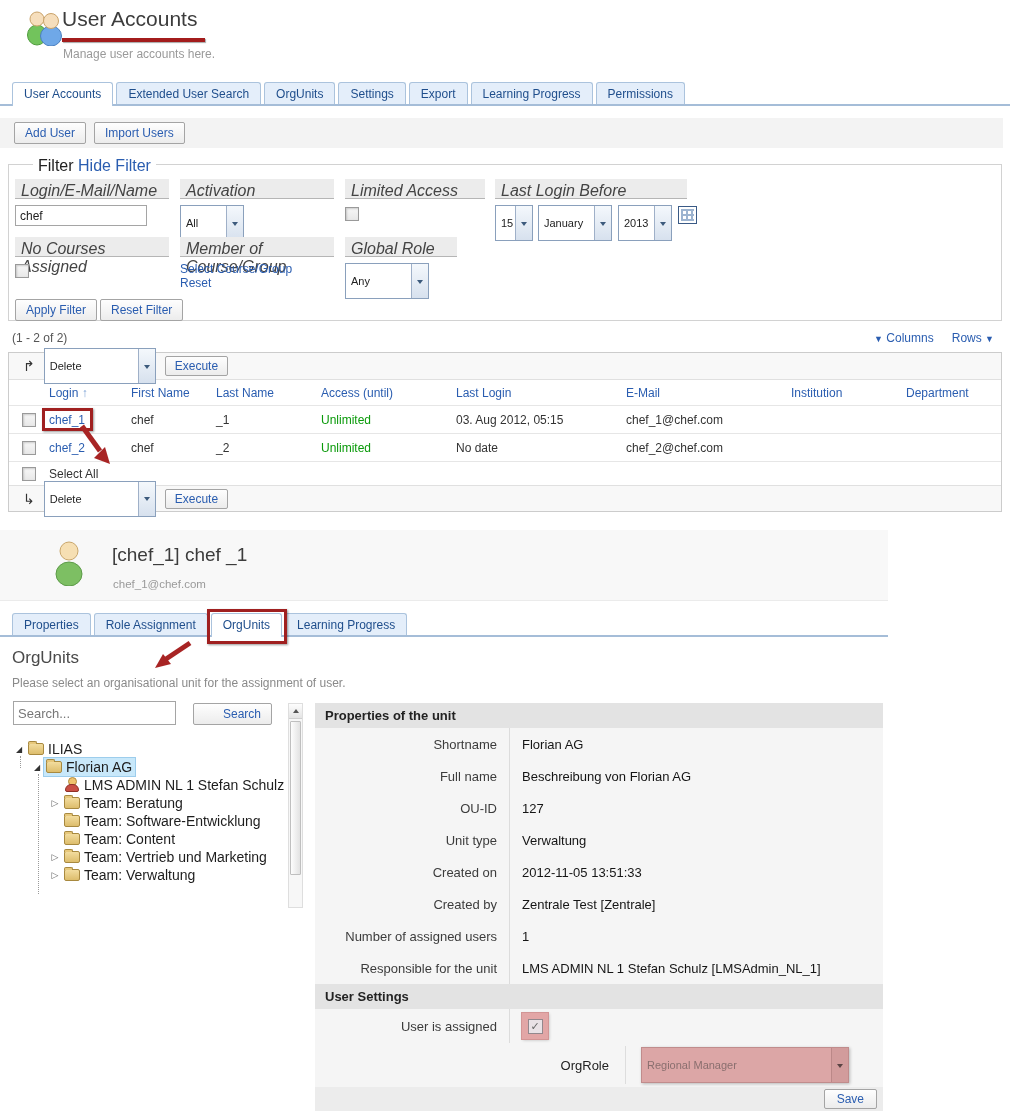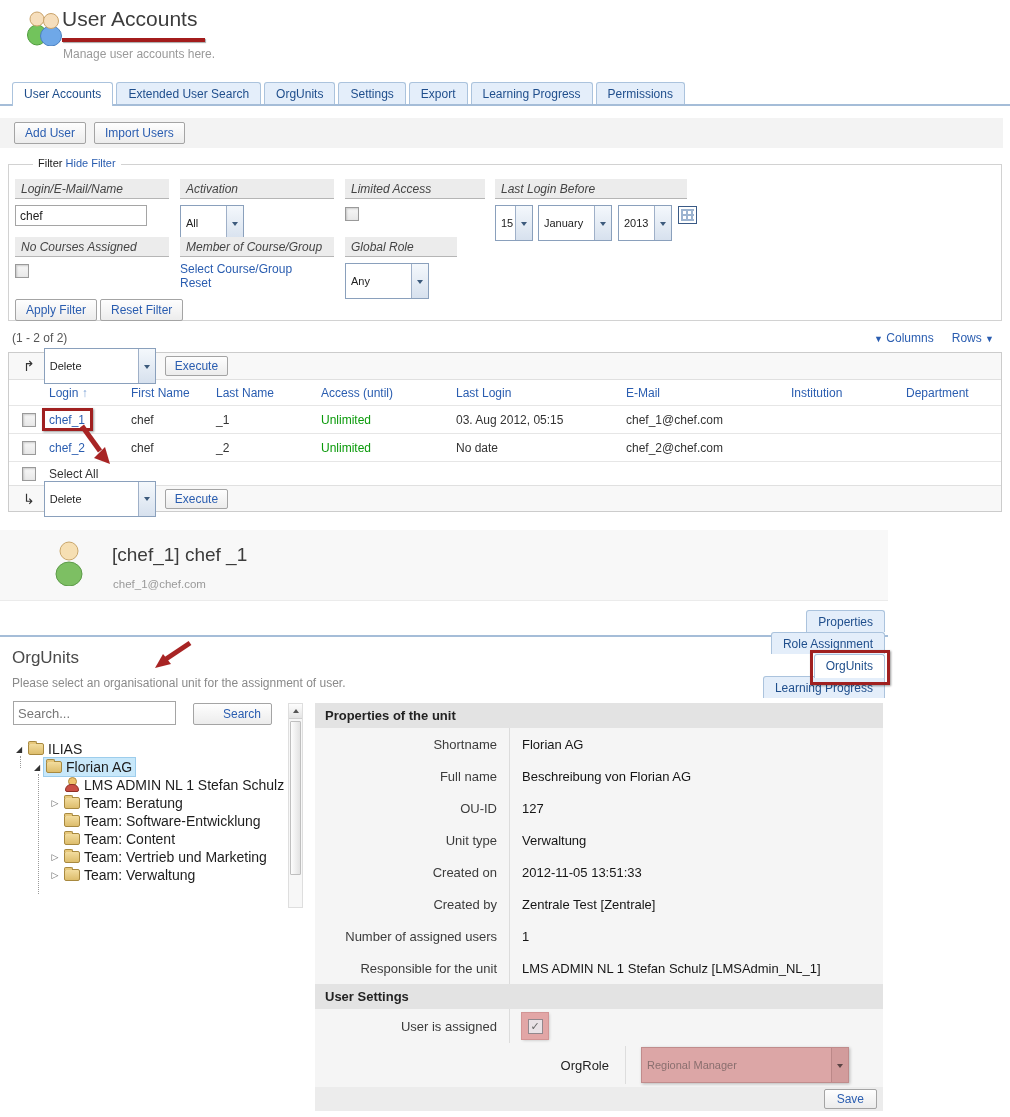--- a/index.html
+++ b/index.html
@@ -27,23 +27,23 @@
   .tab.active { background:#fff; margin-bottom:-2px; padding-bottom:5px; z-index:2; }
 
   
   .s1-title { position:absolute; left:62px; top:7px; font-size:21px; color:#3c3c3c; }
   .s1-underline { position:absolute; left:62px; top:38px; width:143px; height:4px; background:#a31c1c; box-shadow:1px 1px 1px rgba(0,0,0,.35); }
   .s1-sub { position:absolute; left:63px; top:47px; font-size:12px; color:#9a9a9a; }
 
   .toolbar { position:absolute; left:0; top:118px; width:1003px; height:30px; background:#f3f3f3; display:flex; align-items:center; padding-left:14px; box-sizing:border-box; gap:8px; }
 
   .filterbox { position:absolute; left:8px; top:164px; width:994px; height:157px; border:1px solid #d2d2d2; box-sizing:border-box; background:#fff; }
-  .flegend { position:absolute; left:24px; top:-8px; background:#fff; padding:0 5px; font-size:11px; color:#222; }
+  .flegend { position:absolute; left:24px; top:-8px; background:#fff; padding:0 5px; font-size:16px; color:#222; }
   .fh { position:absolute; height:20px; background:#ececec; border-bottom:1px solid #b5b5b5; font-style:italic; color:#444;
-        padding:3px 0 0 6px; box-sizing:border-box; font-size:12px; }
+        padding:3px 0 0 6px; box-sizing:border-box; font-size:16px; }
   .txt { position:absolute; height:21px; border:1px solid #a5a5a5; box-sizing:border-box; font-family:"Liberation Sans",sans-serif;
          font-size:12px; padding:0 4px; color:#222; }
 
   .range { position:absolute; left:12px; top:331px; color:#555; }
   .colrows { position:absolute; right:16px; top:331px; color:#2a5db0; display:flex; gap:18px; align-items:center; }
   .chev { font-size:9px; color:#2a5db0; }
 
   .utable { position:absolute; left:8px; top:352px; width:994px; background:#fff; border:1px solid #cccccc; box-sizing:border-box; }
   .trow { display:flex; align-items:center; box-sizing:border-box; }
   .actionrow { height:26px; background:#f8f8f8; padding-left:14px; gap:9px; }
@@ -284,21 +284,21 @@
   </svg>
 
   <div class="s2-band"></div>
   <svg class="annotation-svg" style="left:50px; top:538px;" width="38" height="48">
     <ellipse cx="19" cy="36" rx="13" ry="12" fill="#7dbf63" stroke="#5d9b49"></ellipse>
     <circle cx="19" cy="13" r="9" fill="#f6dfb3" stroke="#c9a66b"></circle>
   </svg>
   <div class="s2-title">[chef_1] chef _1</div>
   <div class="s2-sub">chef_1@chef.com</div>
 
-  <div class="tabbar" style="left:0; top:610px; width:888px; height:27px;flex-direction:column;">
+  <div class="tabbar" style="left:0; top:610px; width:888px; height:27px;">
     <div class="tab">Properties</div>
     <div class="tab">Role Assignment</div>
     <div class="tab active">
       <span class="ann-inset" style="left:-5px; right:-6px; top:-5px; bottom:-7px;"></span>
       <span>OrgUnits</span>
     </div>
     <div class="tab">Learning Progress</div>
   </div>
 
   <svg class="annotation-svg" style="left:148px; top:638px;" width="52" height="38">

